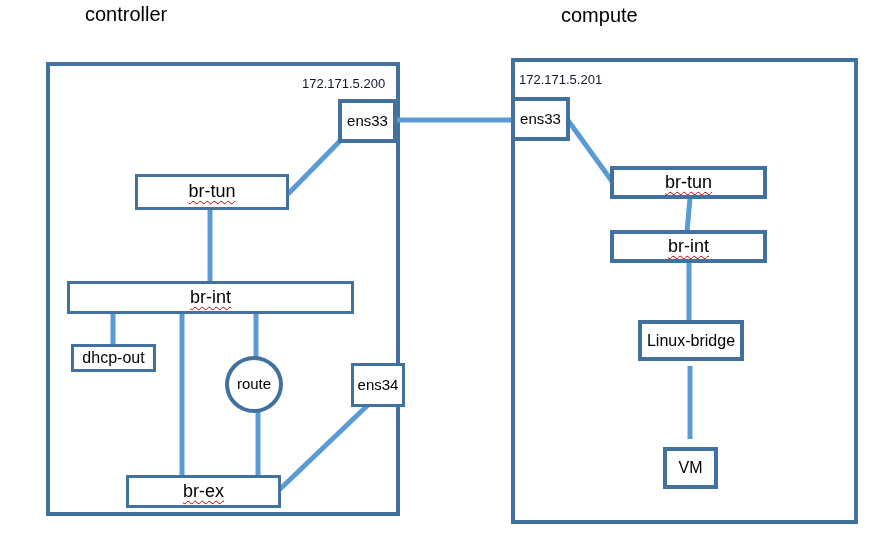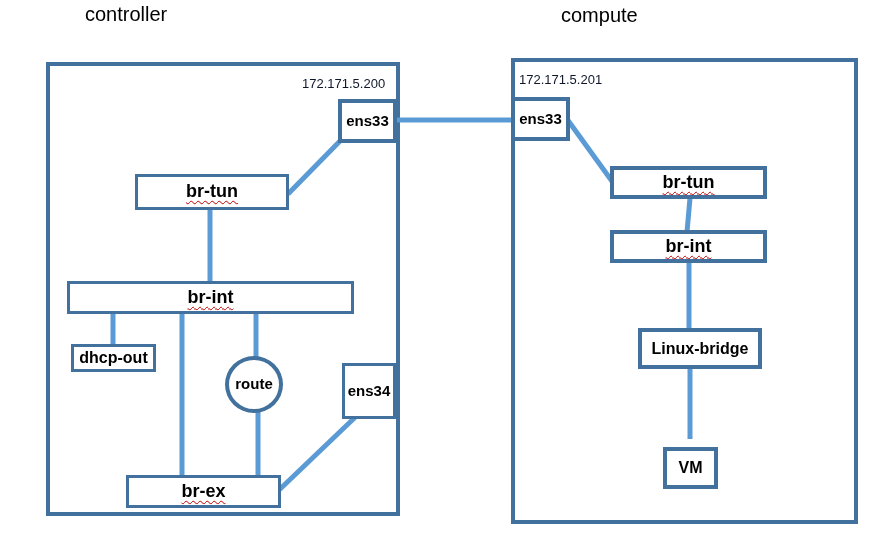--- a/index.html
+++ b/index.html
@@ -43,21 +43,20 @@
     justify-content: center;
     z-index: 2;
   }
   .border3 { border: 3px solid #41719C; }
   .border4 { border: 4px solid #41719C; }
   .circle  { border-radius: 50%; }
   .lbl {
     color: #000000;
     white-space: nowrap;
     line-height: 1.1;
-    font-weight: bold;
   }
   .fs15 { font-size: 15px; }
   .fs16 { font-size: 16px; }
   .fs18 { font-size: 18px; }
   .misspelled {
     text-decoration-line: underline;
     text-decoration-style: wavy;
     text-decoration-color: #C00000;
     text-decoration-thickness: 1px;
     text-underline-offset: 3px;
@@ -112,21 +111,21 @@
   </div>
 
   <div class="node border3" style="left:71px; top:344px; width:85px; height:28px;">
     <span class="lbl fs16">dhcp-out</span>
   </div>
 
   <div class="node border4 circle" style="left:225px; top:356px; width:58px; height:57px;">
     <span class="lbl fs15">route</span>
   </div>
 
-  <div class="node border3" style="left:342px; top:363px; width:54px; height:56px;text-align:right;">
+  <div class="node border3" style="left:351px; top:363px; width:54px; height:44px;text-align:right;">
     <span class="lbl fs15">ens34</span>
   </div>
 
   <div class="node border3" style="left:126px; top:475px; width:155px; height:33px;">
     <span class="lbl fs18 misspelled">br-ex</span>
   </div>
 
   <div class="host-title" style="left:561px; top:4px;">compute</div>
 
   <div class="host-box" style="left:511px; top:58px; width:347px; height:466px;"></div>
@@ -138,21 +137,21 @@
   </div>
 
   <div class="node border4" style="left:610px; top:166px; width:157px; height:33px;">
     <span class="lbl fs18 misspelled">br-tun</span>
   </div>
 
   <div class="node border4" style="left:610px; top:230px; width:157px; height:33px;">
     <span class="lbl fs18 misspelled">br-int</span>
   </div>
 
-  <div class="node border4" style="left:638px; top:328px; width:124px; height:41px;">
+  <div class="node border4" style="left:638px; top:320px; width:106px; height:41px;">
     <span class="lbl fs16">Linux-bridge</span>
   </div>
 
   <div class="node border4" style="left:663px; top:447px; width:55px; height:42px;">
     <span class="lbl fs16">VM</span>
   </div>
 
 </div>
 
 </body></html>

